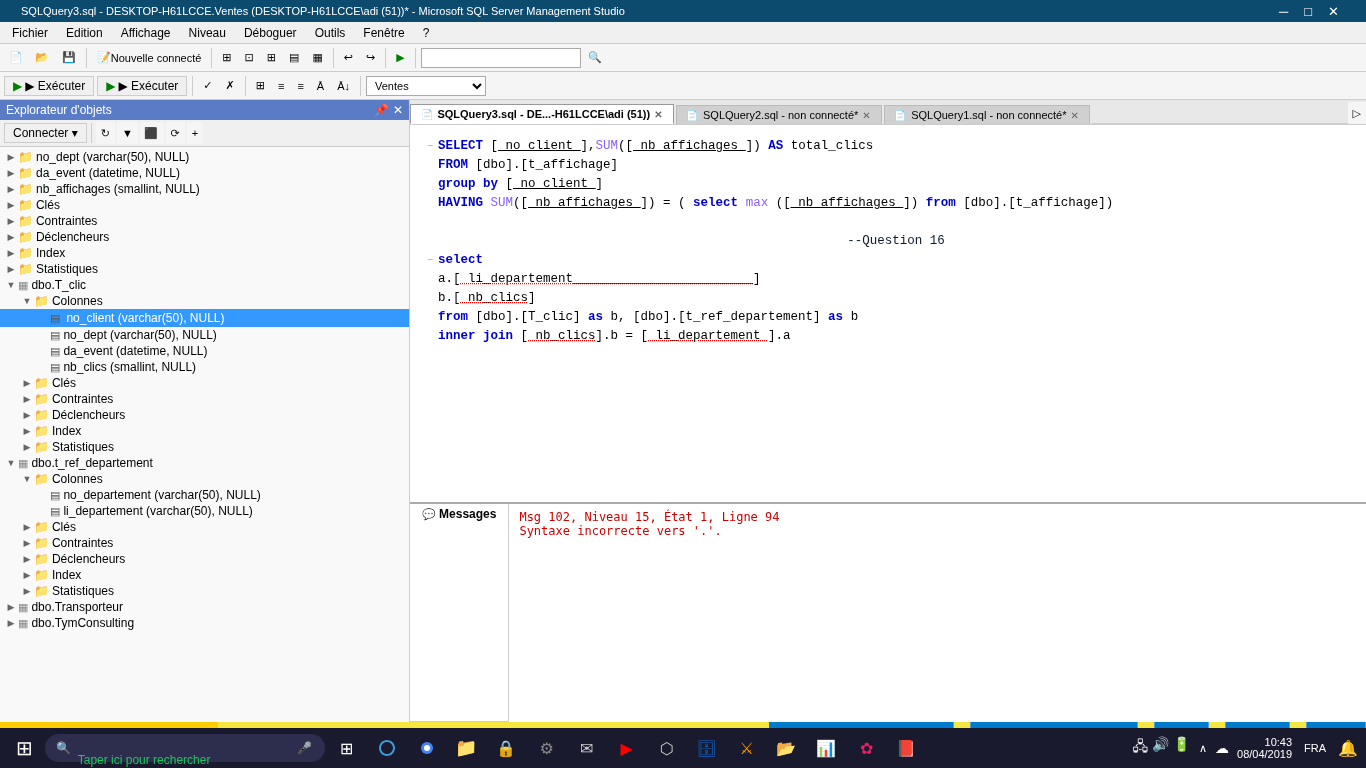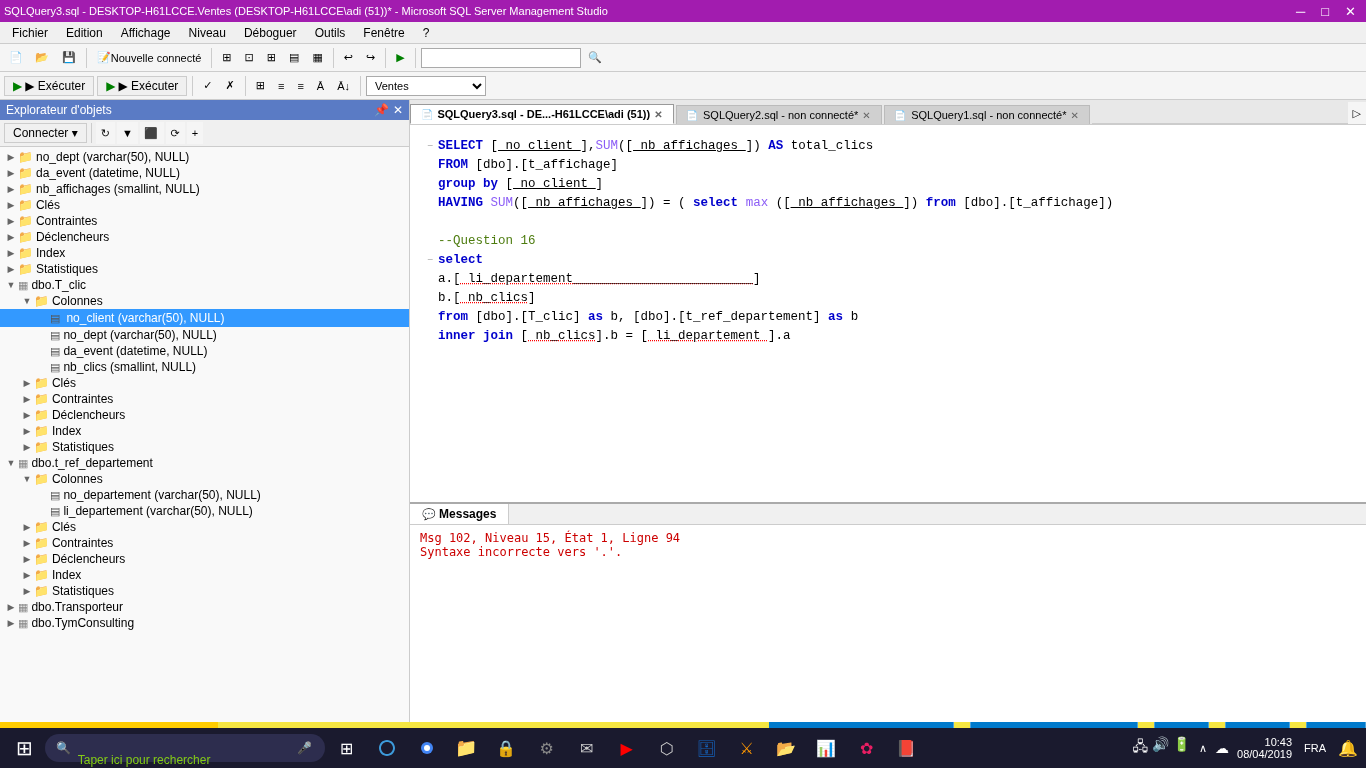--- a/index.html
+++ b/index.html
@@ -1,26 +1,26 @@
 <!DOCTYPE html>
 <html><head>
   <meta charset="utf-8">
   <style>
     * { margin: 0; padding: 0; box-sizing: border-box; }
     body { font-family: 'Segoe UI', Arial, sans-serif; font-size: 12px; background: #f0f0f0; width: 1366px; height: 768px; overflow: hidden; }
 
     
     #title-bar {
-      background: #a21caf;
+      background: #0c4a6e;
       color: white;
       height: 22px;
       display: flex;
       align-items: center;
       justify-content: space-between;
-      padding: 0 4px;
+      padding: 0 21px;
       font-size: 11px;
     }
     #title-bar-controls { display: flex; gap: 4px; }
     #title-bar-controls span { cursor: pointer; padding: 0 6px; font-size: 13px; }
 
     
     #menu-bar {
       background: #f0f0f0;
       height: 22px;
       display: flex;
@@ -173,41 +173,40 @@
       padding: 4px 8px;
       border: none;
       outline: none;
       position: relative;
     }
     .sql-text { flex: 1; }
 
     
     .kw { color: #0000cc; font-weight: bold; }
     .fn { color: #8b5cf6; }
-    .comment { color: #4d7c0f; }
+    .comment { color: #0f172a; text-align: center; }
     .normal { color: #000; }
 
     
     #zoom-bar {
       background: #f5f5f5;
       border-top: 1px solid #ddd;
       height: 22px;
       display: flex;
       align-items: center;
       padding: 0 8px;
       gap: 8px;
       font-size: 11px;
     }
 
     
     #messages-panel {
       height: 220px;
       border-top: 2px solid #aaa;
       display: flex;
-      flex-direction: column;
       background: white;
     }
     #messages-tabs {
       display: flex;
       background: #f0f0f0;
       border-bottom: 1px solid #ccc;
     }
     .msg-tab {
       padding: 3px 12px;
       cursor: pointer;
@@ -734,21 +733,21 @@
   </div>
   <div class="status-section" style="background:#007acc;color:white;height:100%;display:flex;align-items:center;padding:0 10px;border-left:1px solid rgba(255,255,255,0.3);">
     <span>0 lignes</span>
   </div>
 </div>
 
 <div id="taskbar">
   <button id="start-btn">⊞</button>
   <div id="search-bar">
     <span>🔍</span>
-    <span style="color:#84cc16;margin-top:24px;">Taper ici pour rechercher</span>
+    <span style="color:#22c55e;margin-top:24px;">Taper ici pour rechercher</span>
     <span style="margin-left:auto;color:#888;">🎤</span>
   </div>
   <div class="taskbar-app" style="color:white;font-size:16px;">⊞</div>
   <div class="taskbar-app">
     <svg width="20" height="20" viewBox="0 0 20 20">
         <path d="M10 2C5.58 2 2 5.58 2 10s3.58 8 8 8 8-3.58 8-8-3.58-8-8-8zm0 14c-3.31 0-6-2.69-6-6s2.69-6 6-6 6 2.69 6 6-2.69 6-6 6z" fill="#3d9bdb"></path>
       </svg>
   </div>
   <div class="taskbar-app">
     <svg width="20" height="20" viewBox="0 0 20 20">

